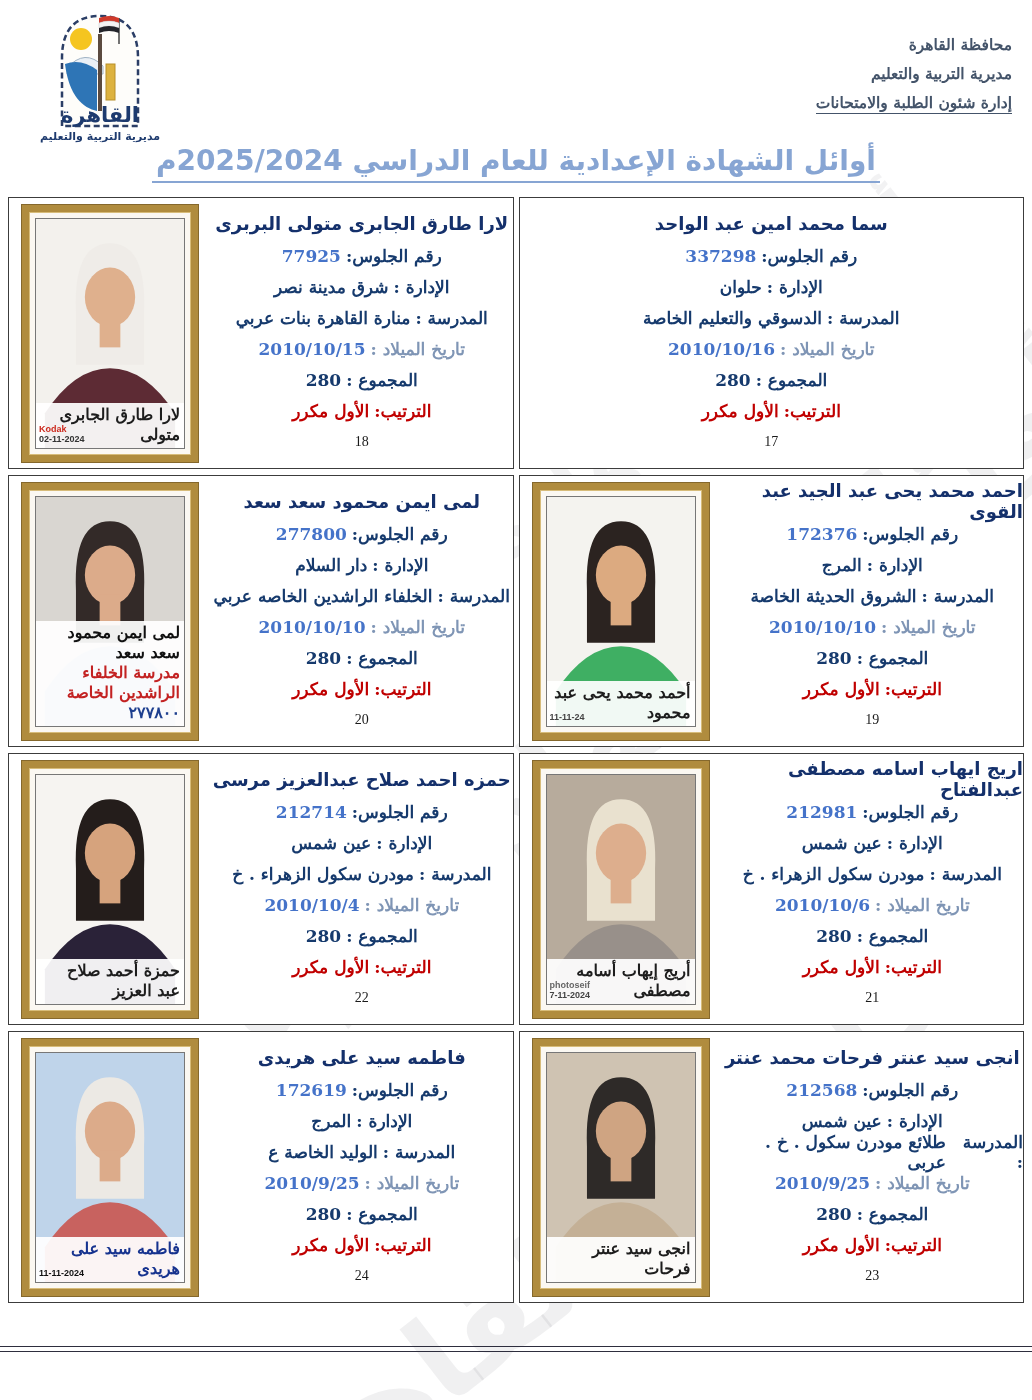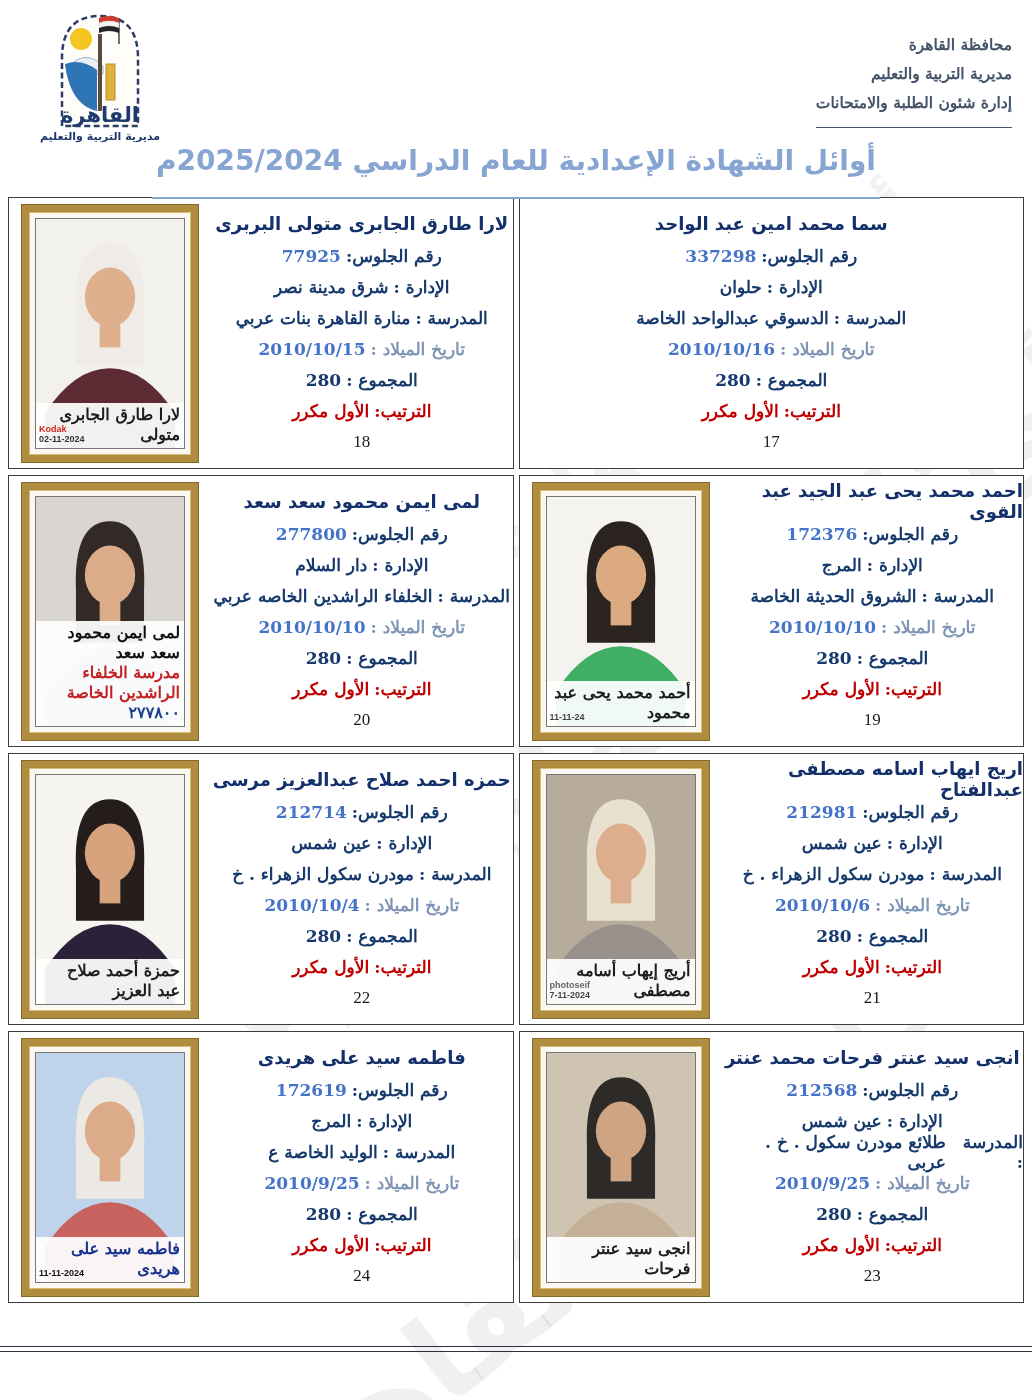--- a/index.html
+++ b/index.html
@@ -10,40 +10,40 @@
       pointer-events:none;z-index:0;direction:rtl;}
   .wm1{font-size:120px;top:720px;left:-140px;transform:rotate(-38deg);}
   .wm2{font-size:120px;top:1150px;left:140px;transform:rotate(-38deg);}
   .wm3{font-size:80px;top:330px;left:430px;transform:rotate(-38deg);color:rgba(110,110,120,0.09);}
   
   .logo{position:absolute;top:6px;left:30px;width:140px;text-align:center;z-index:2;}
   .logo-sub{font-size:11px;font-weight:bold;color:#1d3a6e;margin-top:-2px;direction:rtl;}
   .org{position:absolute;top:30px;right:20px;z-index:2;direction:rtl;text-align:right;
        color:#44546a;font-weight:bold;font-size:15.5px;line-height:29px;
        font-family:"DejaVu Serif","Liberation Serif",serif;}
-  .org .l3{border-bottom:1.5px solid #44546a;padding-bottom:15px;}
+  .org .l3{border-bottom:1.5px solid #44546a;padding-bottom:1px;}
   .title{position:absolute;top:144px;left:0;right:0;text-align:center;z-index:2;direction:rtl;
          font-size:28px;font-weight:bold;color:#87a5d3;}
-  .title .inner{border-bottom:2px solid #87a5d3;padding:0 4px 20px;}
+  .title .inner{border-bottom:2px solid #87a5d3;padding:0 4px 4px;}
   .title .yr{direction:ltr;unicode-bidi:bidi-override;}
   
   .grid{position:absolute;top:197px;left:8px;width:1016px;z-index:1;display:grid;
         grid-template-columns:1fr 1fr;gap:6px 5px;direction:rtl;}
   .card{position:relative;height:272px;background:#fff;border:1.5px solid #3c3c3c;
         display:flex;direction:rtl;box-sizing:border-box;}
   .card-text{flex:1;padding-top:8px;direction:rtl;}
   .line{height:31px;display:flex;justify-content:center;align-items:center;gap:5px;
         font-weight:bold;font-size:17px;color:#163a6d;
         font-family:"DejaVu Serif","Liberation Serif",serif;}
   .line.name{font-size:18px;height:34px;color:#14306b;
         font-family:"DejaVu Sans","Liberation Sans",sans-serif;}
   .val-blue{color:#4573c9;}
   .lbl-steel{color:#7f95b5;}
   .line.red{color:#c00000;}
-  .line.num{color:#1a1a1a;font-weight:normal;font-size:17px;
+  .line.num{color:#1a1a1a;font-weight:normal;font-size:14px;
         font-family:"Liberation Serif","DejaVu Serif",serif;}
   .ltr{direction:ltr;unicode-bidi:embed;}
   
   .photo-wrap{width:190px;display:flex;align-items:center;justify-content:center;padding:5px 6px;}
   .photo-frame{width:176px;height:257px;box-sizing:border-box;border:7px solid #b08c3e;
         outline:1.5px solid #85682c;background:#fbf8f2;display:flex;margin:0;
         box-shadow:inset 0 0 0 1px #d7bc7a;}
   .photo{position:relative;flex:1;margin:6px;border:1px solid #777;overflow:hidden;background:#ddd;}
   .photo svg{position:absolute;inset:0;width:100%;height:100%;display:block;}
   .p-bg{fill:var(--pbg,#e8e4da);}
@@ -108,21 +108,21 @@
       <div class="line">
         <span>رقم الجلوس:</span>
         <span class="val-blue ltr">337298</span>
       </div>
       <div class="line">
         <span>الإدارة :</span>
             <span>حلوان</span>
       </div>
       <div class="line">
         <span>المدرسة :</span>
-            <span>الدسوقي عبدالواحد الخاصة</span>
+            <span>الدسوقي والتعليم الخاصة</span>
       </div>
       <div class="line">
         <span class="lbl-steel">تاريخ الميلاد :</span>
         <span class="val-blue ltr">2010/10/16</span>
       </div>
       <div class="line">
         <span>المجموع :</span>
         <span class="ltr">280</span>
       </div>
       <div class="line red">

